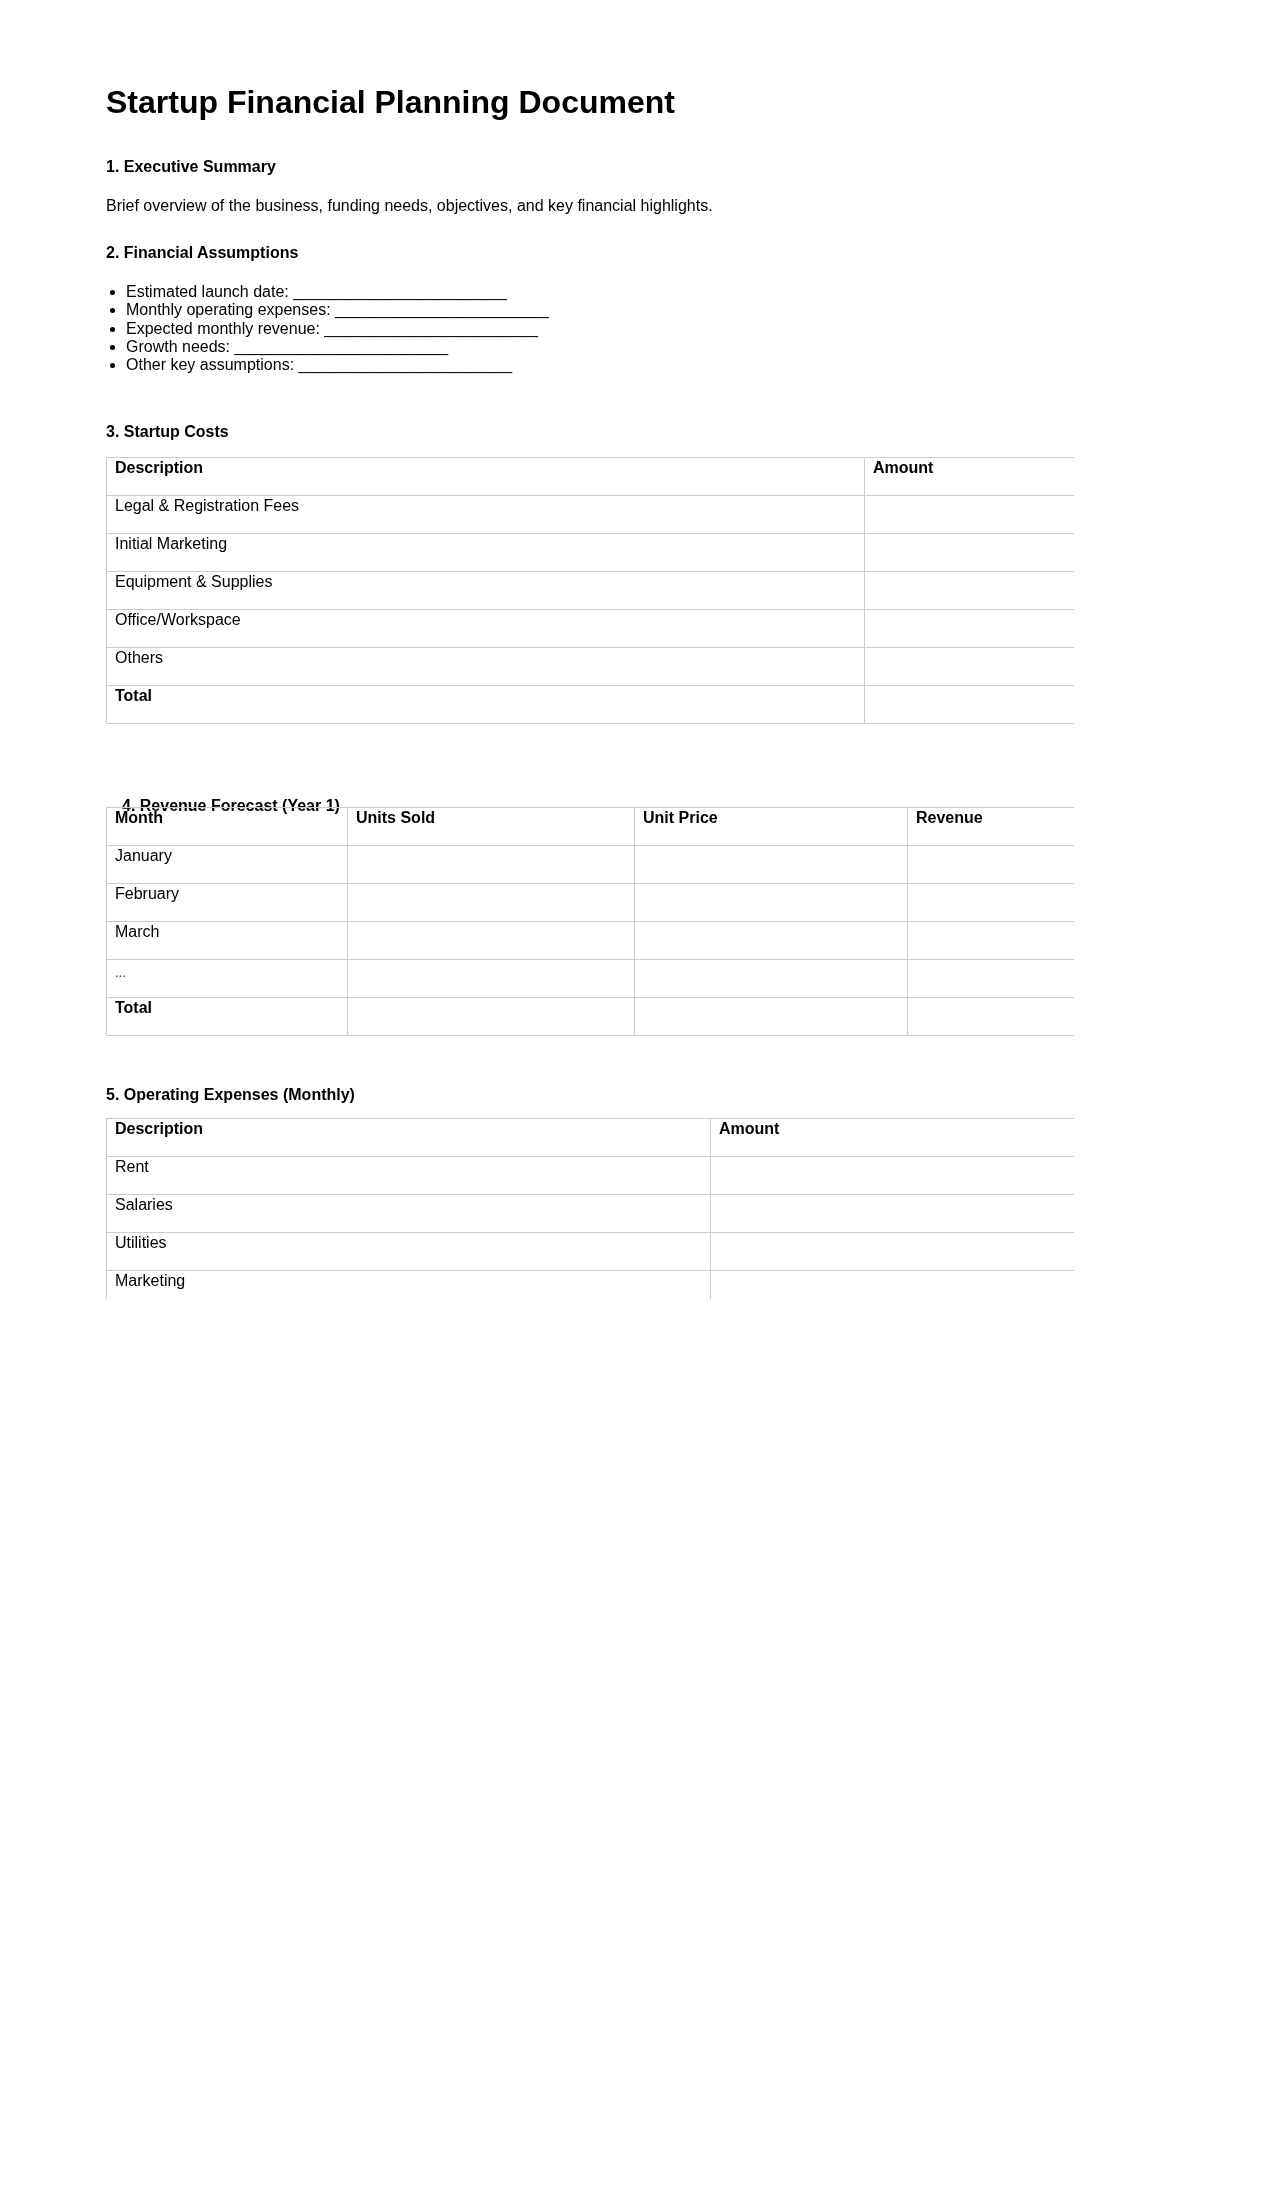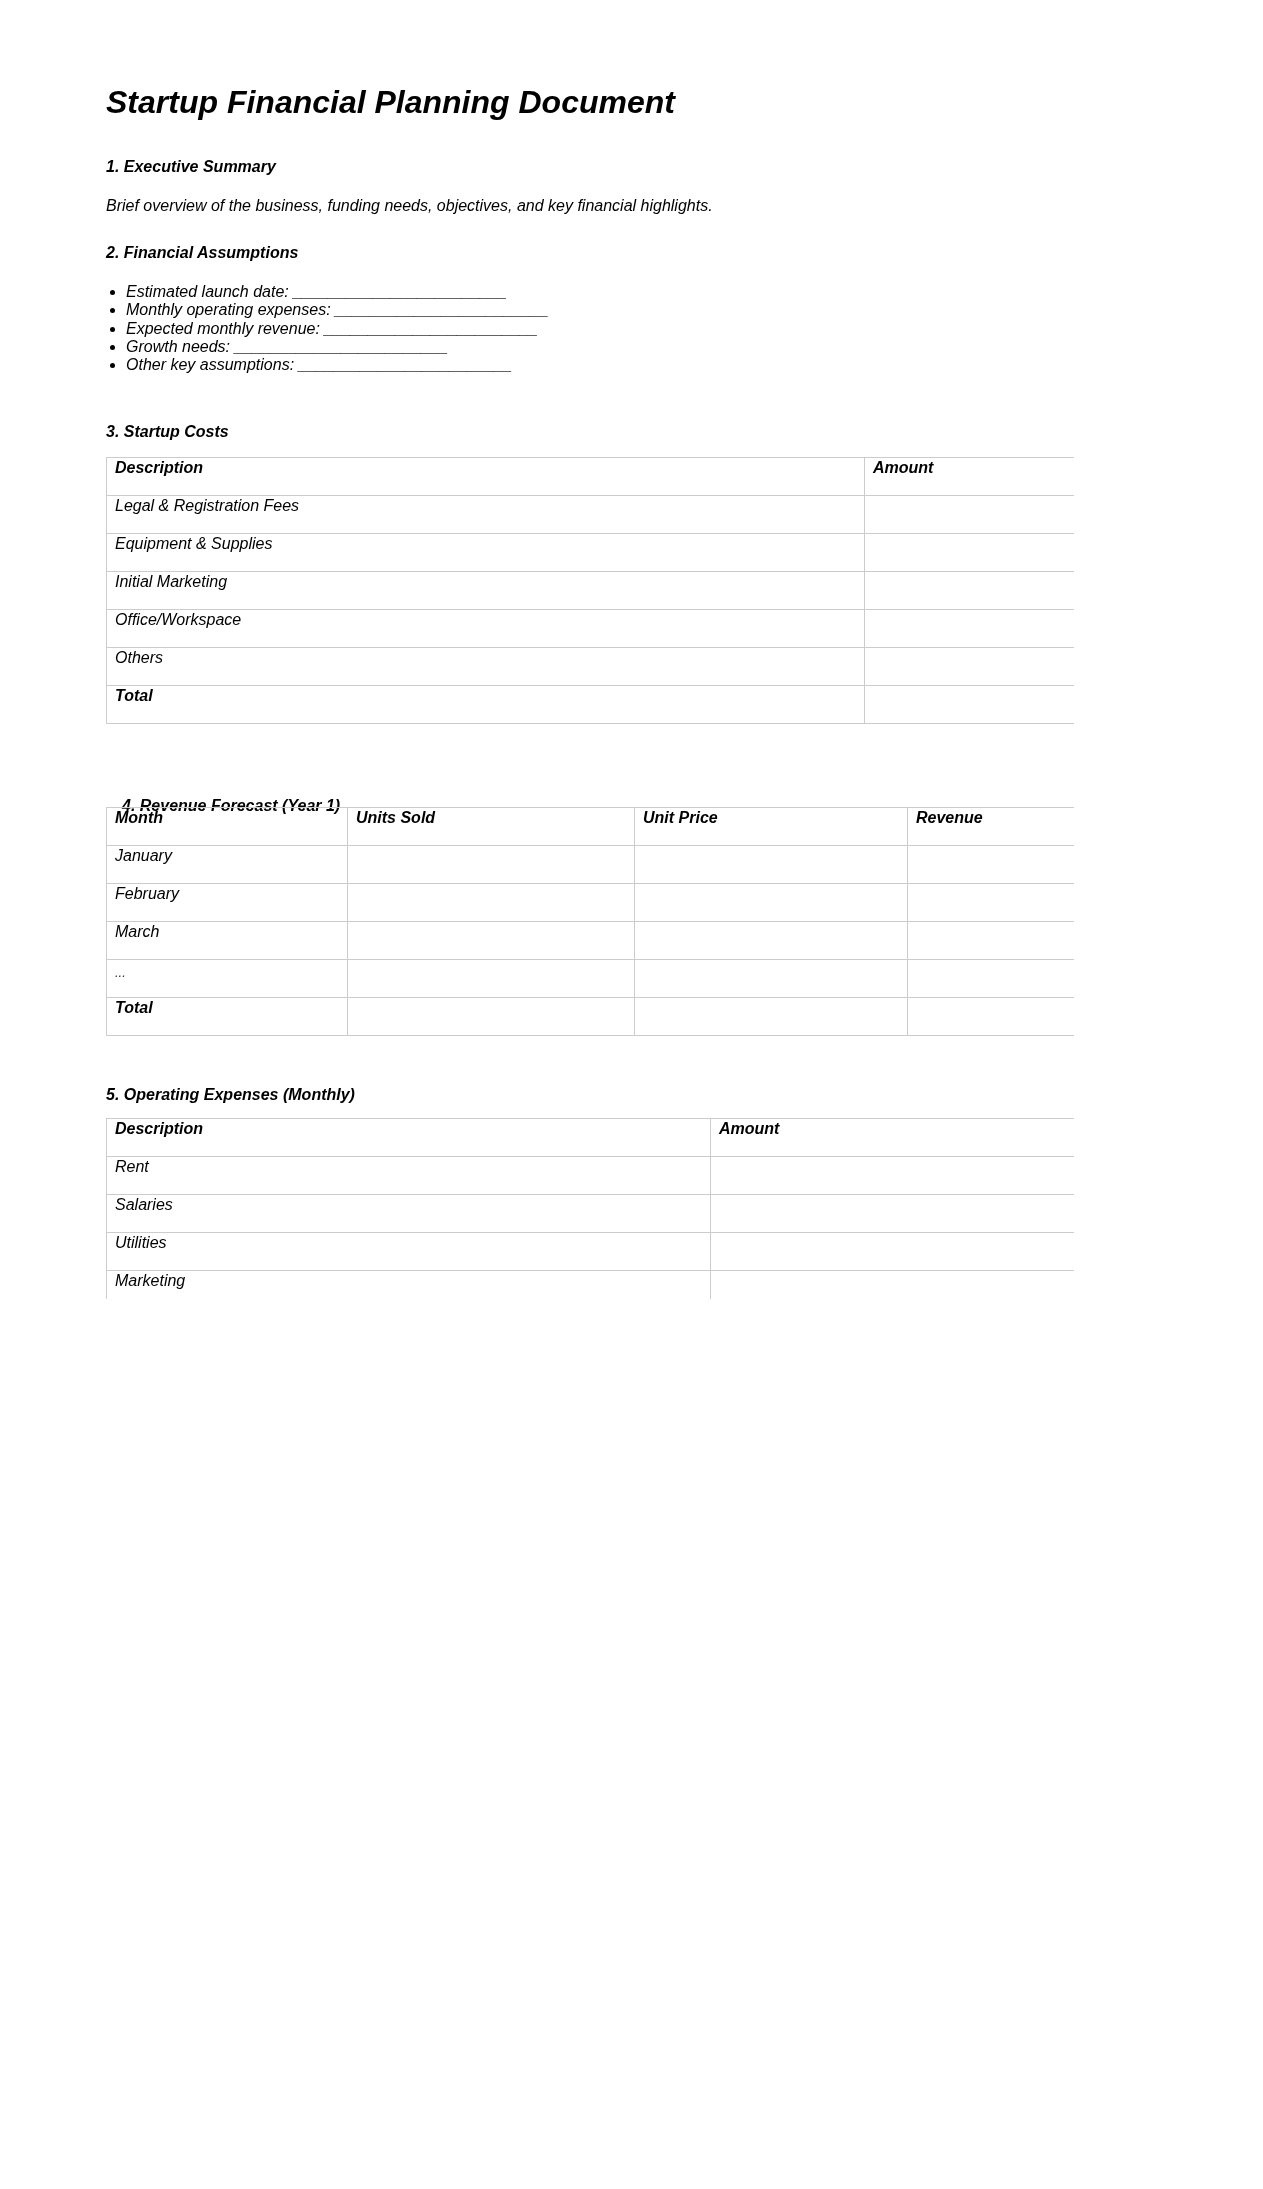--- a/index.html
+++ b/index.html
@@ -1,21 +1,21 @@
 <!DOCTYPE html>
 <html><head>
   <meta charset="utf-8">
   <style>
     html, body { margin: 0; padding: 0; background: #ffffff; }
     body {
       width: 1263px; height: 2189px; position: relative; overflow: hidden;
       font-family: "Liberation Sans", sans-serif; color: #000;
     }
     .viewport {
-      position: absolute; left: 0; top: 0; width: 1074px; height: 1299px; overflow: hidden; font-style: italic;
+      position: absolute; left: 0; top: 0; width: 1074px; height: 1299px; overflow: hidden;
     }
     .abs { position: absolute; left: 106px; }
     h1 {
       margin: 0; font-size: 32px; font-weight: bold; line-height: 37px; white-space: nowrap;
     }
     h2 {
       margin: 0; font-size: 16px; font-weight: bold; line-height: 28px; white-space: nowrap; text-align: right;
     }
     p { margin: 0; font-size: 16px; line-height: 18px; white-space: nowrap; }
     ul { margin: 0; padding: 0 0 0 20px; font-size: 16px; line-height: 18.3px; }
@@ -60,25 +60,25 @@
     <tbody>
         <tr>
       <th>Description</th>
       <th>Amount</th>
     </tr>
     <tr>
       <td>Legal &amp; Registration Fees</td>
       <td></td>
     </tr>
     <tr>
-      <td>Equipment &amp; Supplies</td>
+      <td>Initial Marketing</td>
       <td></td>
     </tr>
     <tr>
-      <td>Initial Marketing</td>
+      <td>Equipment &amp; Supplies</td>
       <td></td>
     </tr>
     <tr>
       <td>Office/Workspace</td>
       <td></td>
     </tr>
     <tr>
       <td>Others</td>
       <td></td>
     </tr>

